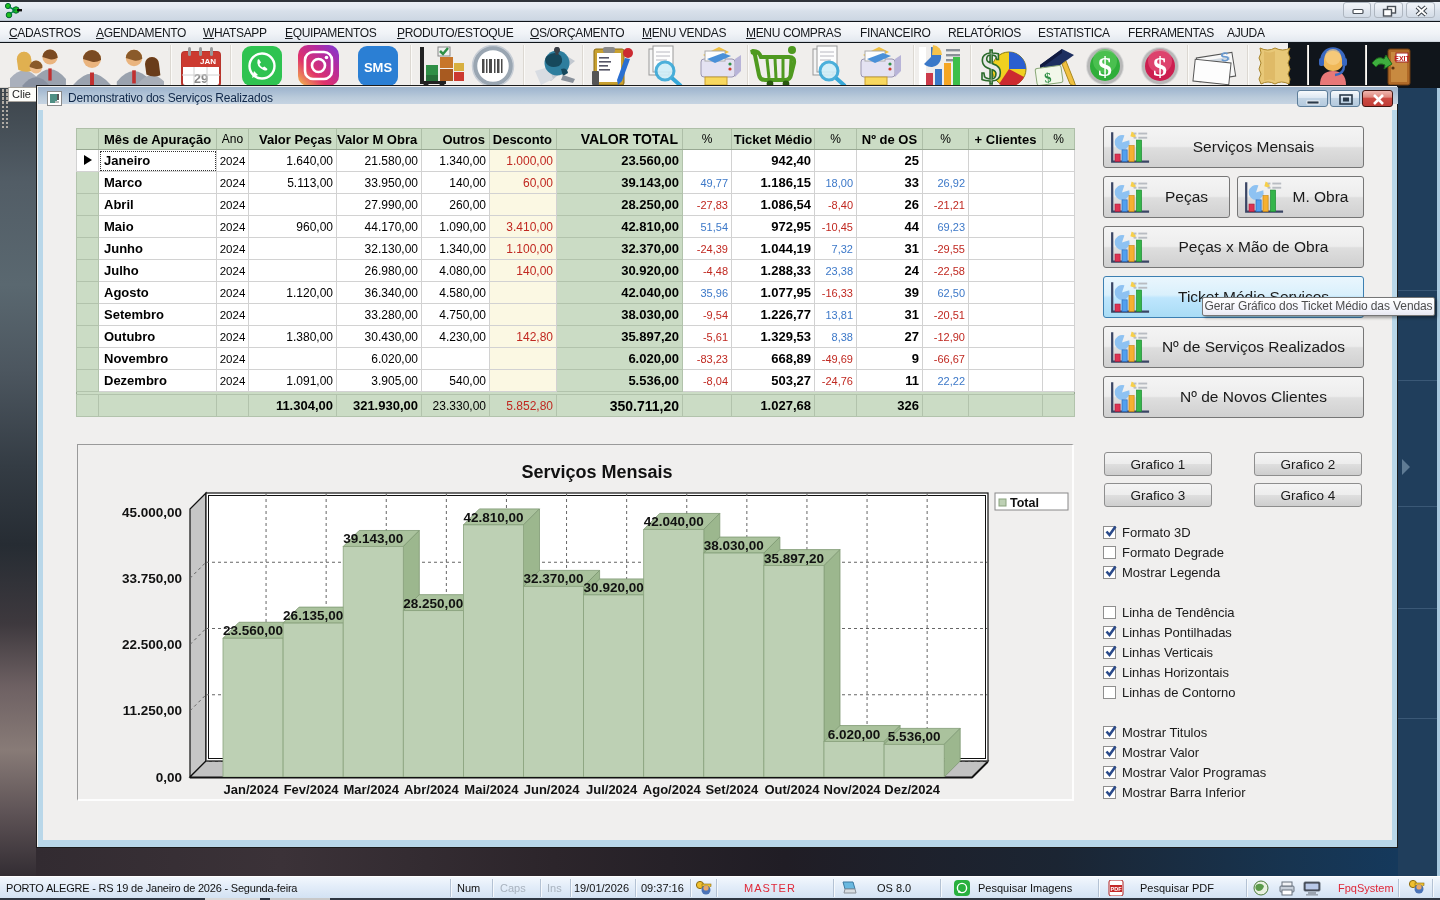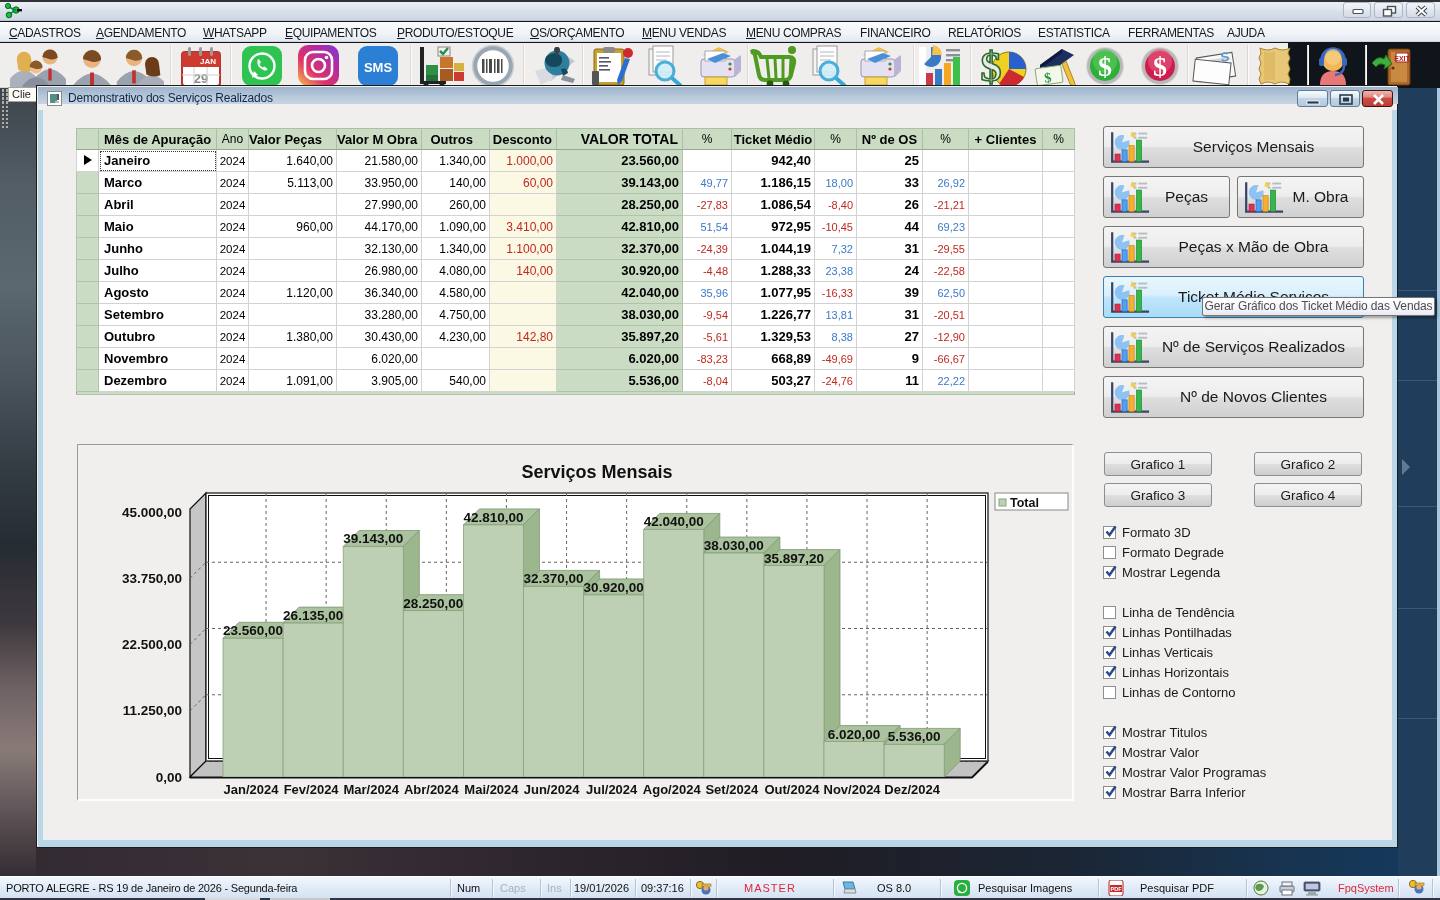--- a/index.html
+++ b/index.html
@@ -432,23 +432,23 @@
         <col style="width:66px">
         <col style="width:46px">
         <col style="width:74px">
         <col style="width:32px">
       </colgroup>
       <tbody>
         <tr class="hdr">
           <th></th>
           <th style="text-align:left;padding-left:5px">Mês de Apuração</th>
           <th style="font-weight:normal;font-size:12px">Ano</th>
-          <th style="text-align:left;padding-right:4px">Valor Peças</th>
+          <th style="text-align:right;padding-right:4px">Valor Peças</th>
           <th style="text-align:right;padding-right:4px">Valor M Obra</th>
-          <th style="text-align:right;padding-right:16px">Outros</th>
+          <th style="text-align:right;padding-right:4px">Outros</th>
           <th style="text-align:right;padding-right:4px">Desconto</th>
           <th style="text-align:right;padding-right:4px;font-size:14px">VALOR TOTAL</th>
           <th style="font-weight:normal;font-size:12px">%</th>
           <th>Ticket Médio</th>
           <th style="font-weight:normal;font-size:12px">%</th>
           <th>Nº de OS</th>
           <th style="font-weight:normal;font-size:12px">%</th>
           <th>+ Clientes</th>
           <th style="font-weight:normal;font-size:12px">%</th>
         </tr>
@@ -634,20 +634,37 @@
           <td class="r pct red">-8,04</td>
           <td class="r tot">503,27</td>
           <td class="r pct red">-24,76</td>
           <td class="r tot">11</td>
           <td class="r pct blue">22,22</td>
           <td></td>
           <td></td>
         </tr>
         <tr style="height:3px">
           <td colspan="15" class="gr" style="height:3px;border-left-color:#98a893;border-right-color:#98a893"></td>
+        </tr>
+        <tr style="height:19px">
+          <td class="gr" style="height:19px"></td>
+          <td class="gr"></td>
+          <td class="gr"></td>
+          <td class="gr r tot">11.304,00</td>
+          <td class="gr r tot">321.930,00</td>
+          <td class="gr r" style="font-size:12px">23.330,00</td>
+          <td class="gr r red" style="font-size:12px">5.852,80</td>
+          <td class="gr r tot" style="font-size:14px">350.711,20</td>
+          <td class="gr"></td>
+          <td class="gr r tot">1.027,68</td>
+          <td class="gr"></td>
+          <td class="gr r tot">326</td>
+          <td class="gr"></td>
+          <td class="gr"></td>
+          <td class="gr"></td>
         </tr>
       </tbody>
     </table>
   </div>
 <div id="chartpanel" class="abs"></div>
 <svg class="abs" style="left:77px;top:444px" width="997" height="353" viewBox="0 0 997 353" font-family="Liberation Sans,sans-serif">
     <text x="520" y="34" font-size="18" font-weight="bold" fill="#111" text-anchor="middle">Serviços Mensais</text>
     <polygon points="113.000000,65.000000 129.000000,49.000000 129.000000,317.000000 113.000000,333.000000" fill="#c6c6c6" stroke="#111" stroke-width="1.2"></polygon>
     <polygon points="113.000000,333.000000 129.000000,317.000000 911.000000,317.000000 895.000000,333.000000" fill="#c2c2c2" stroke="#111" stroke-width="1.2"></polygon>
     <rect x="129.000000" y="49.000000" width="782.000000" height="268.000000" fill="#fff" stroke="#111" stroke-width="1.2"></rect>

